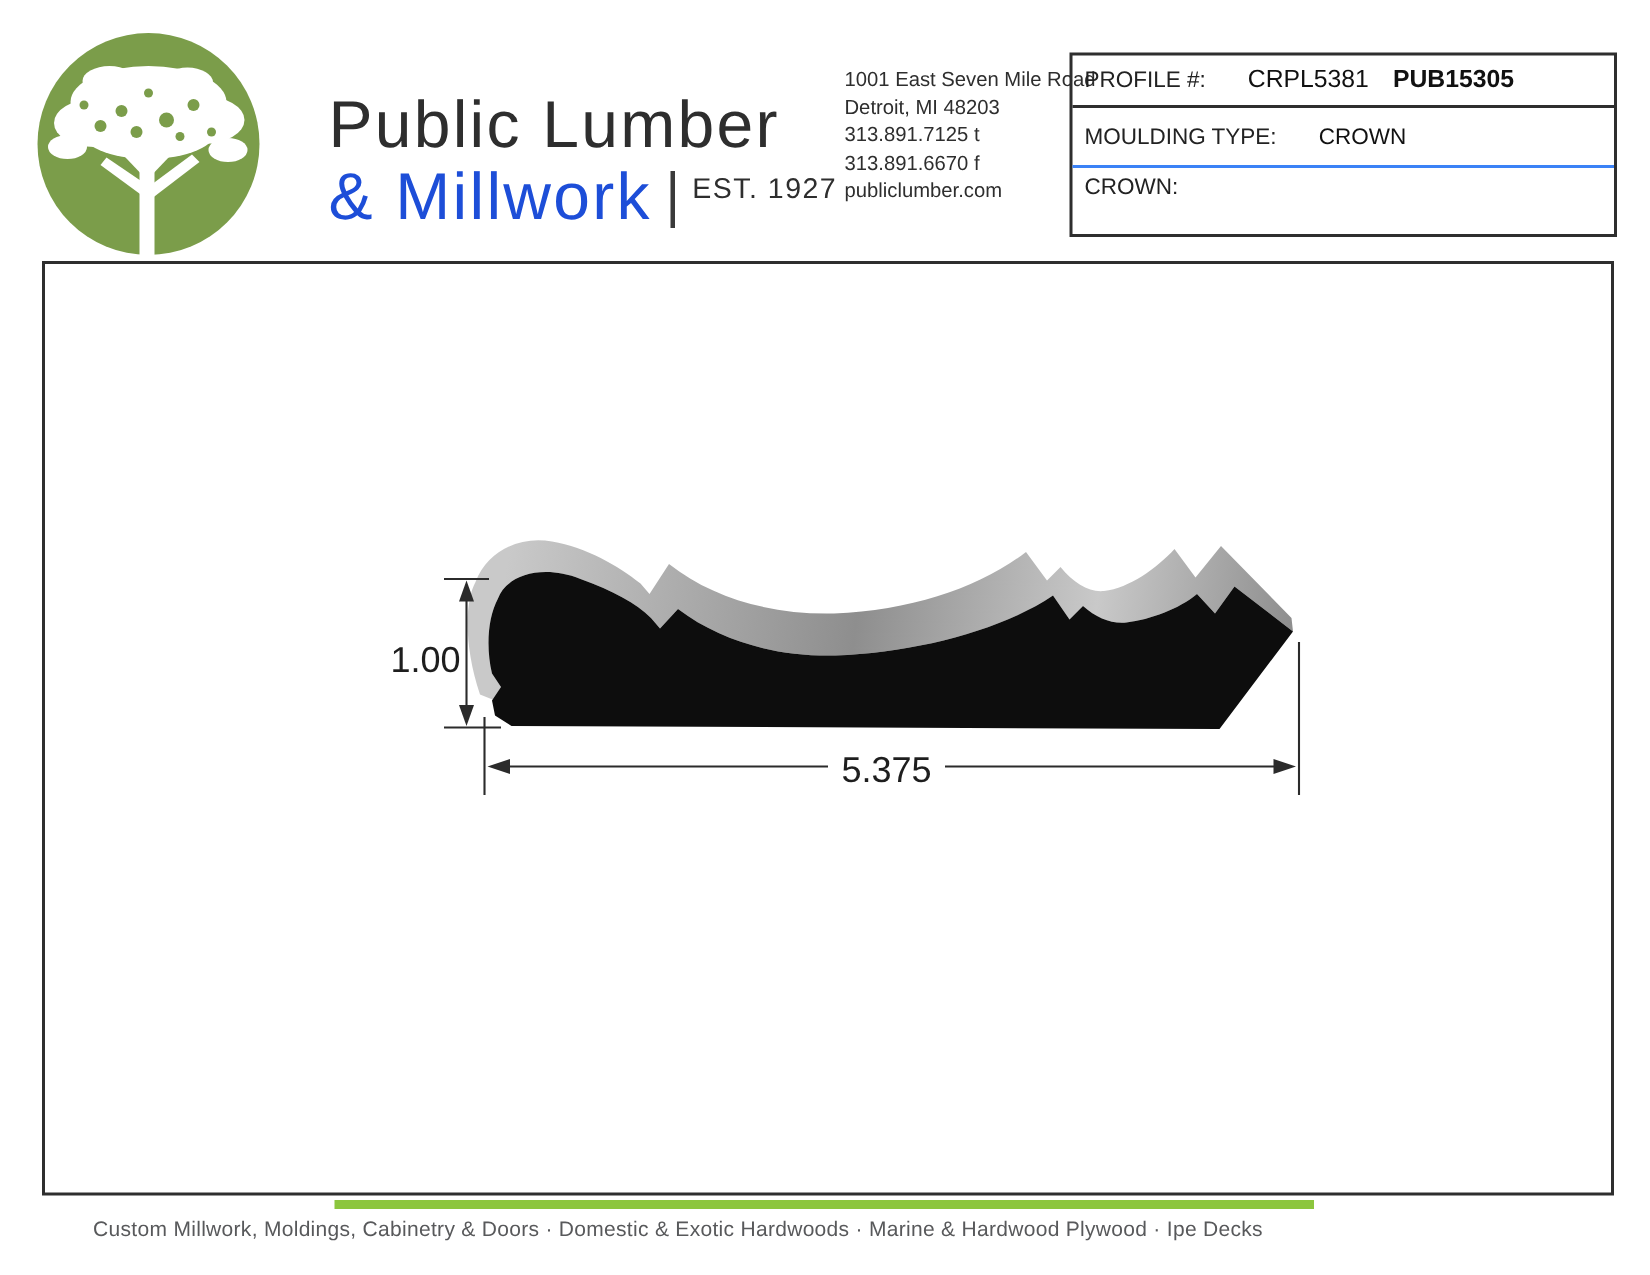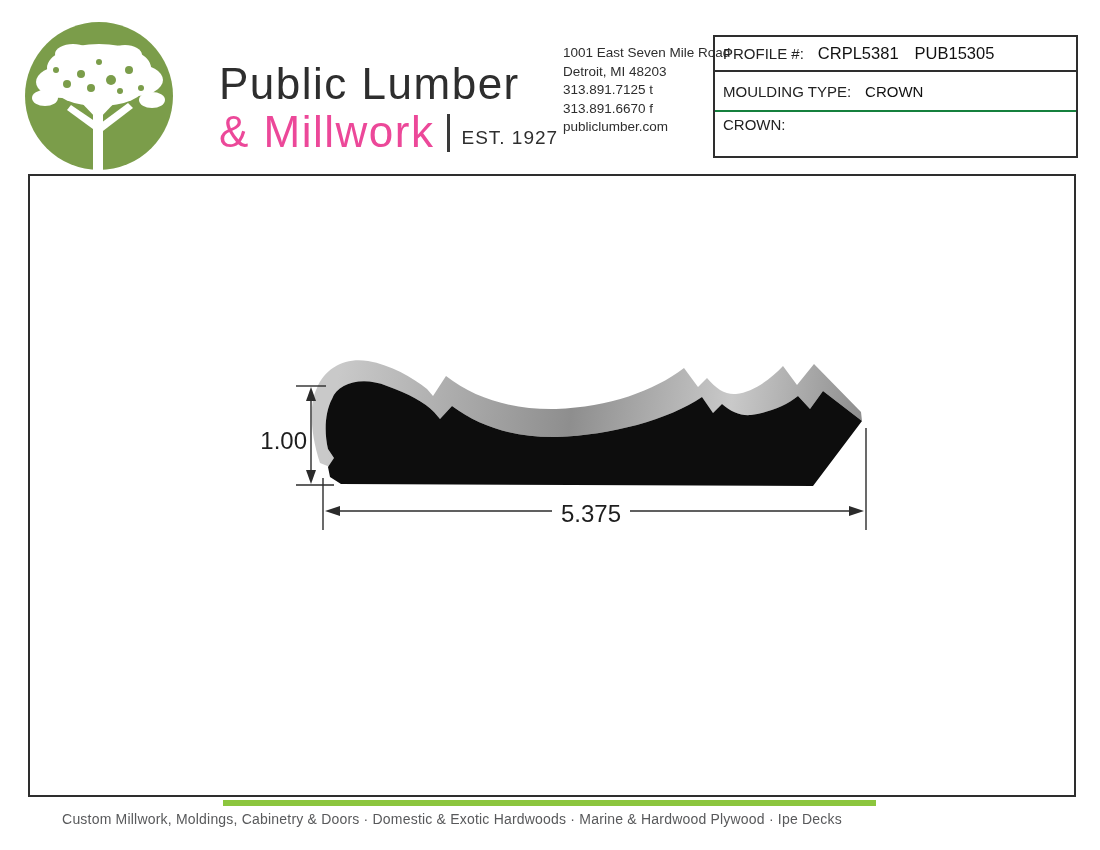--- a/index.html
+++ b/index.html
@@ -13,36 +13,36 @@
   #logo{left:23px;top:22px;width:152px;height:150px;}
   .logo-circle{fill:var(--logo_green,#7B9D4A);}
   .canopy{fill:#ffffff;}
   .leaf-gap{fill:var(--logo_green,#7B9D4A);}
   .trunk{fill:#ffffff;}
 
   
   #company{left:219px;top:60px;line-height:48px;white-space:nowrap;}
   .co-line1{font-size:44px;letter-spacing:1.5px;color:#2e2e2e;}
   .co-line2{display:flex;align-items:flex-end;}
-  .co-line2 .name{font-size:44px;letter-spacing:1.5px;color:#ec4899;line-height:48px;}
+  .co-line2 .name{font-size:44px;letter-spacing:1.5px;color:#1d4ed8;line-height:48px;}
   .est-bar{width:3px;height:38px;background:#3a3a3a;margin:0 11px 4px 13px;}
-  .est{font-size:19px;letter-spacing:1px;color:#2e2e2e;line-height:30px;margin-bottom:3px;}
+  .est{font-size:19px;letter-spacing:1px;color:#2e2e2e;line-height:30px;margin-bottom:14px;}
 
   
   #address{left:563px;top:44px;font-size:13.5px;line-height:18.6px;color:#2e2e2e;}
 
   
   #info-table{left:713px;top:35px;width:361px;border:2px solid #2e2e2e;}
   .tbl-row{display:flex;align-items:center;padding-left:8px;}
   .tbl-row.r1{height:33px;border-bottom:2px solid #2e2e2e;}
-  .tbl-row.r2{height:38px;border-bottom:2px solid #15803d;}
+  .tbl-row.r2{height:38px;border-bottom:2px solid #3b82f6;}
   .tbl-row.r3{height:40px;align-items:flex-start;padding-top:4px;}
   .tbl-label{font-size:15px;color:#222;}
-  .tbl-value{font-size:16.5px;color:#111;margin-left:14px;}
-  .tbl-value.second{margin-left:16px;}
+  .tbl-value{font-size:16.5px;color:#111;margin-left:28px;}
+  .tbl-value.second{margin-left:16px;font-weight:bold;}
   .tbl-value.crown{font-size:15px;}
 
   
   #main-box{left:28px;top:174px;width:1044px;height:619px;border:2px solid #2e2e2e;background:#fff;}
 
   #drawing-svg{left:0;top:0;width:1100px;height:850px;pointer-events:none;}
   .dim-stroke{stroke:#2b2b2b;stroke-width:1.4;fill:none;}
   .dim-arrow{fill:#2b2b2b;}
   .face{fill:var(--profile_black,#0d0d0d);}
   .stop-a{stop-color:var(--band_gray_light,#c9c9c9);}

